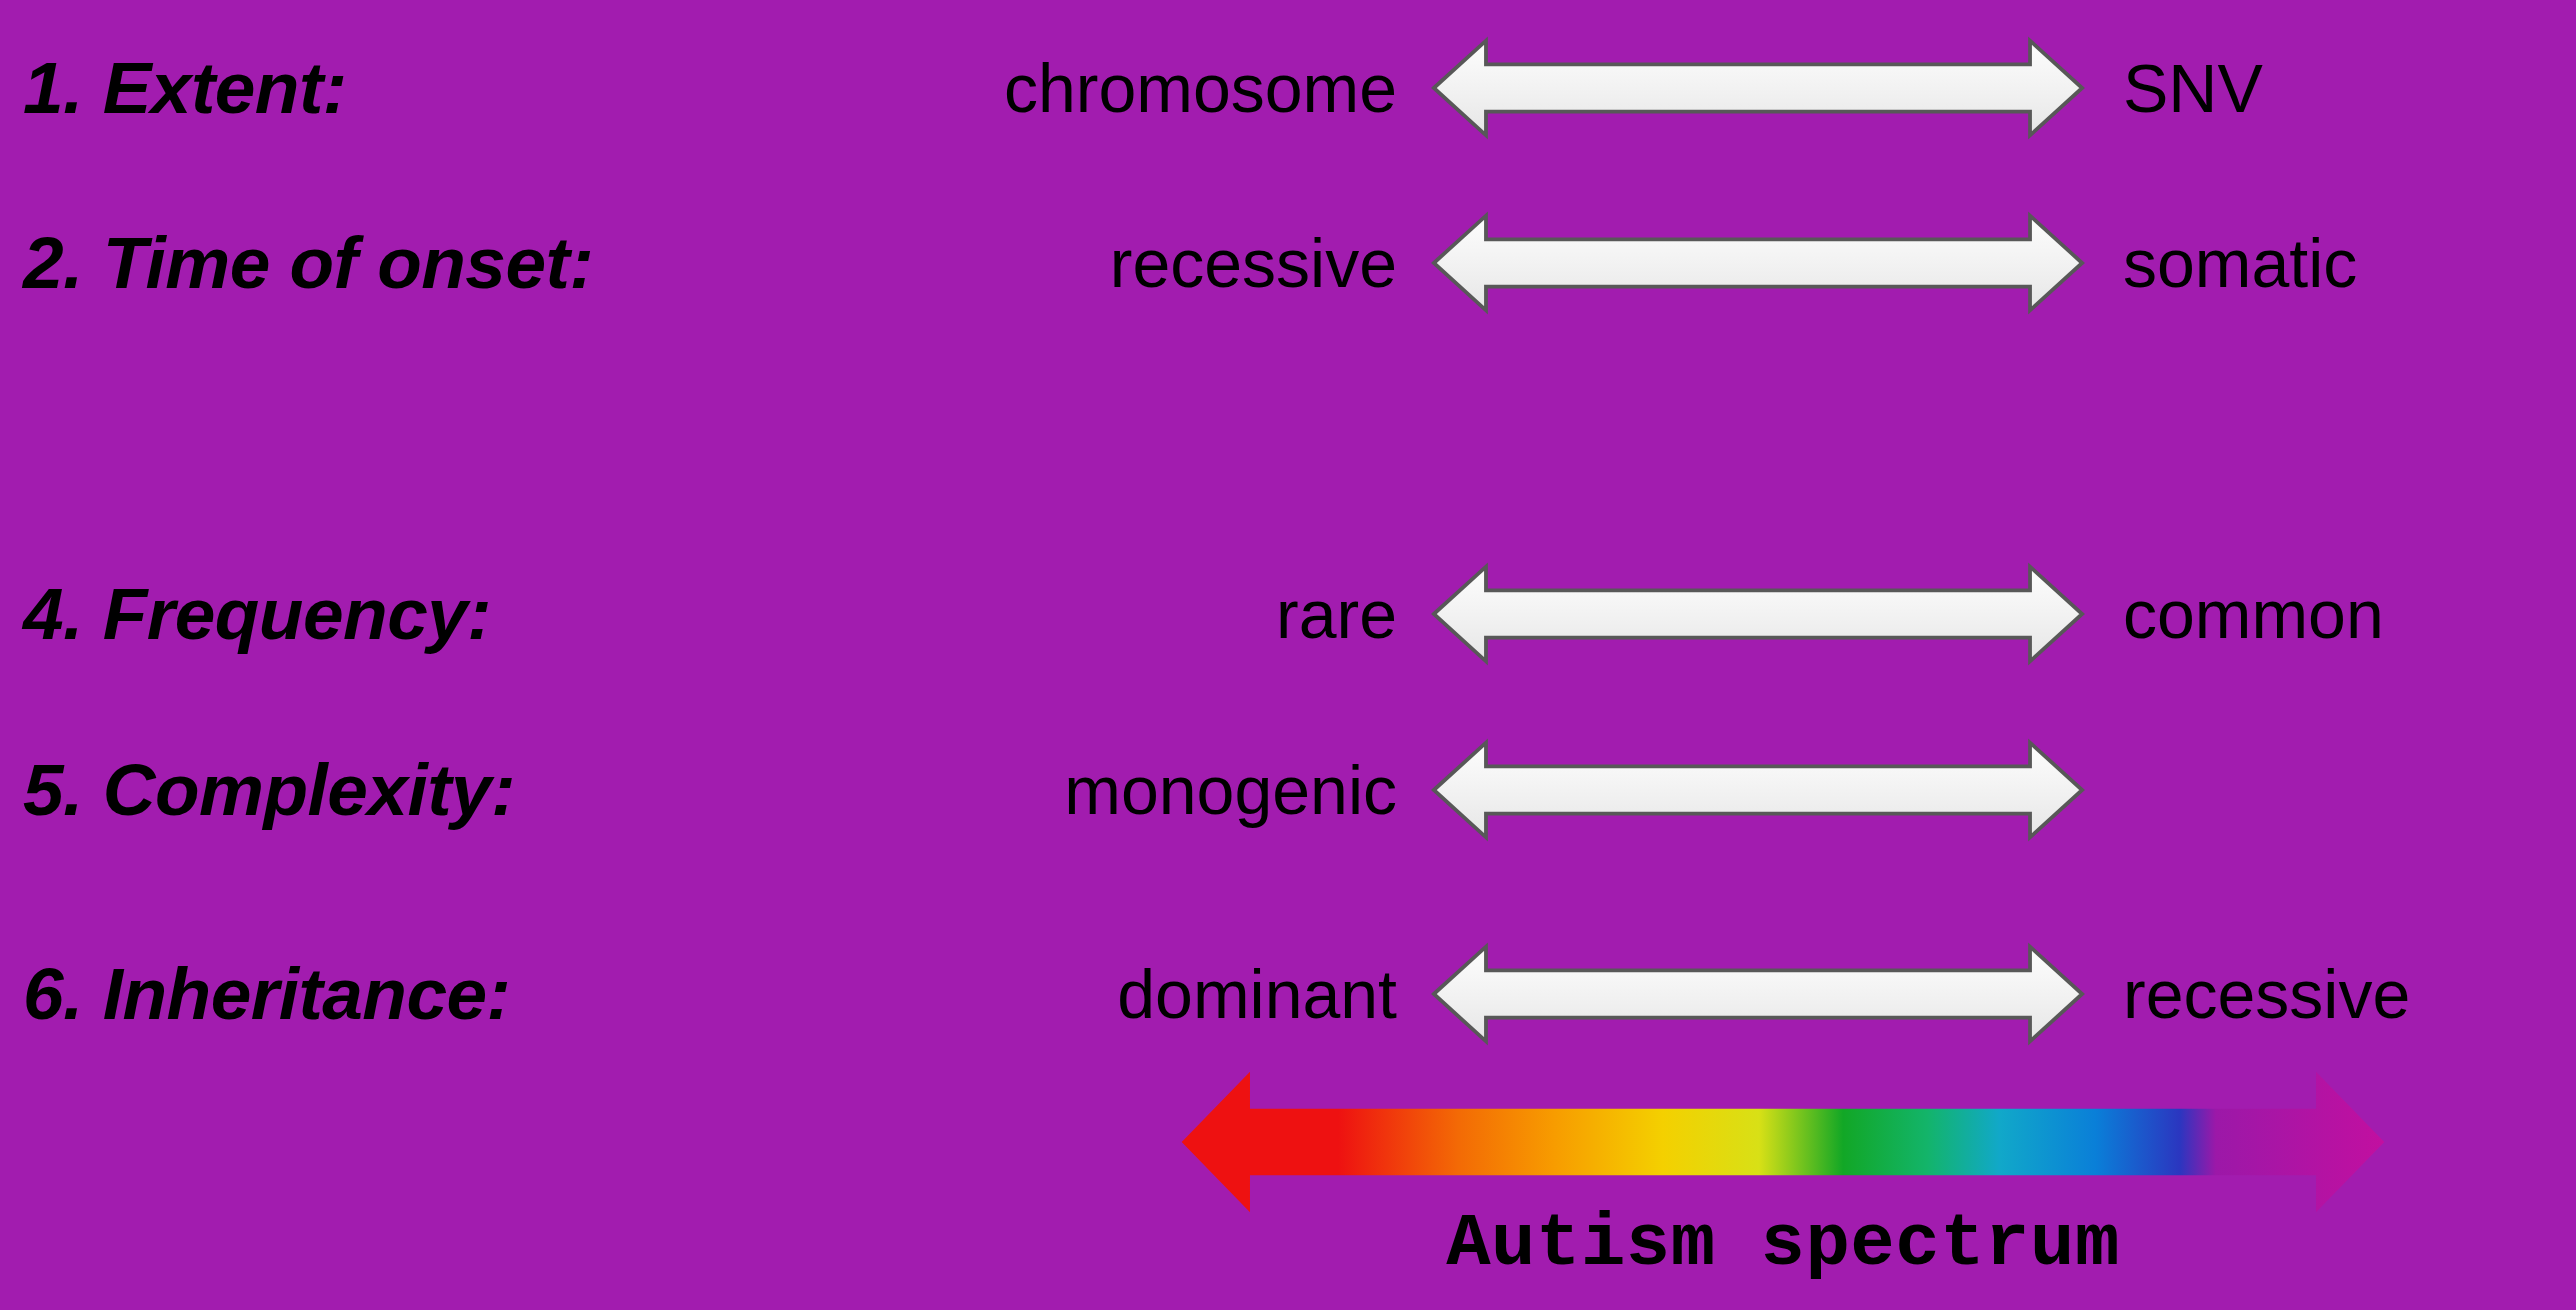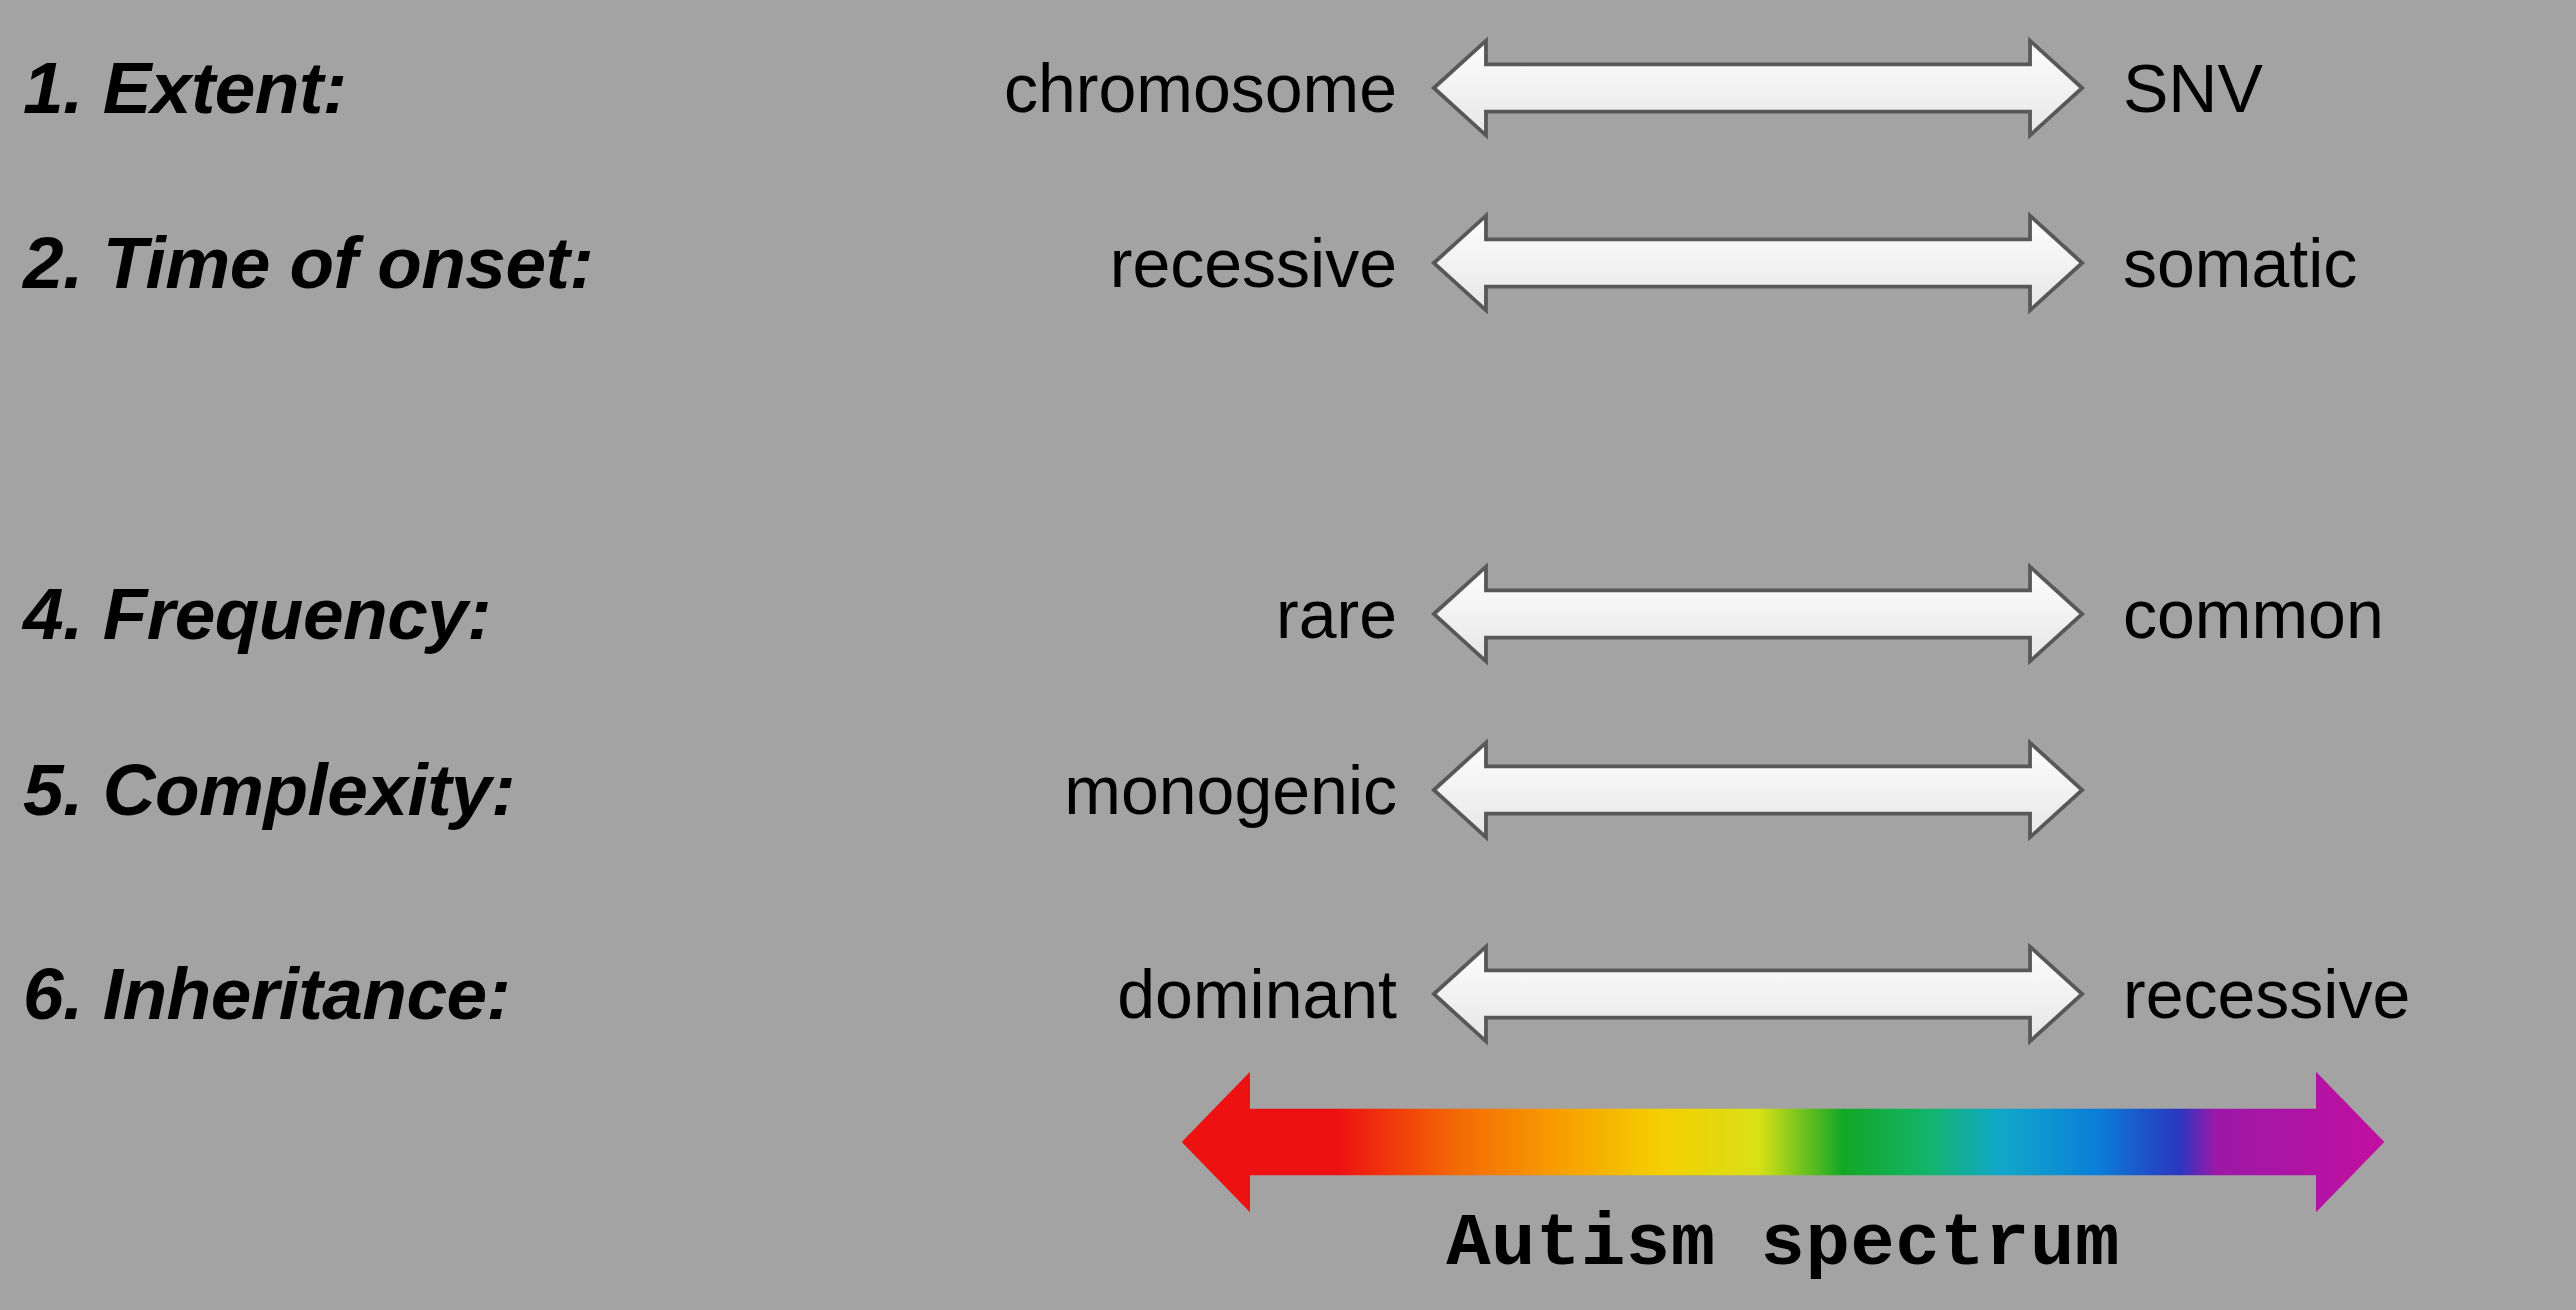--- a/index.html
+++ b/index.html
@@ -7,21 +7,21 @@
     padding: 0;
     background: #ffffff;
   }
   body {
     font-family: "Liberation Sans", sans-serif;
   }
   #canvas {
     position: relative;
     width: 2576px;
     height: 1310px;
-    background: #a3a3a3;
+    background: #a21caf;
     overflow: hidden;
   }
 
   
   .row {
     position: absolute;
     left: 0;
     width: 2576px;
     height: 175px;
     display: flex;

